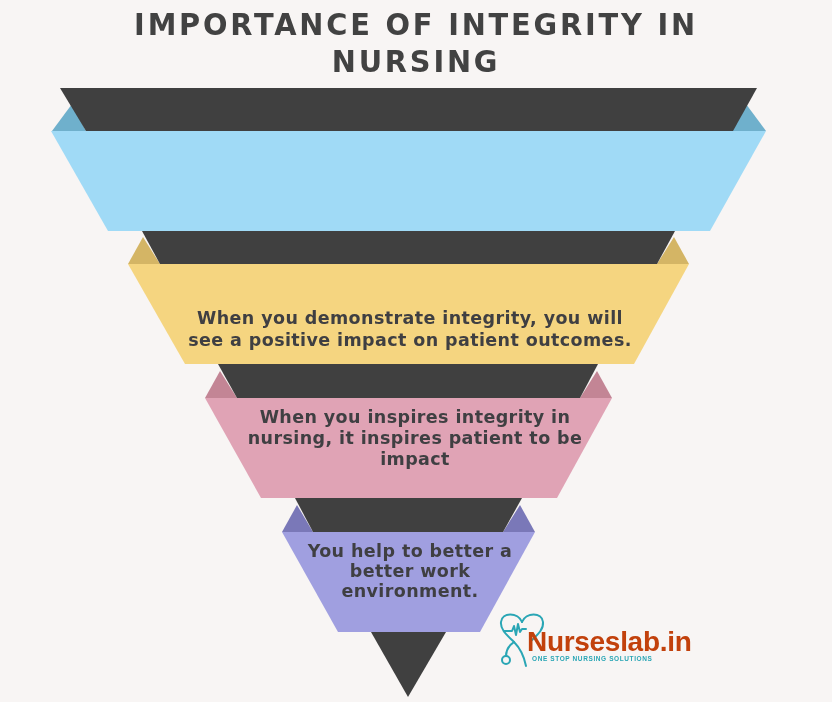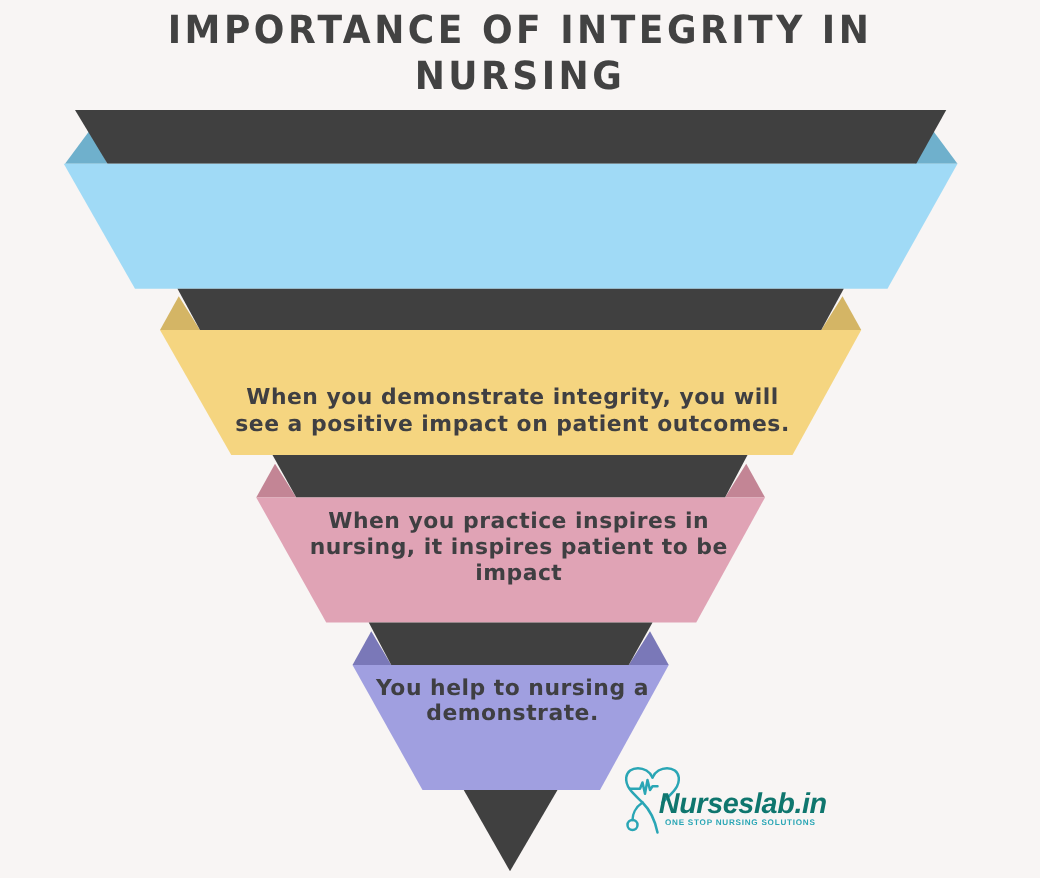--- a/index.html
+++ b/index.html
@@ -29,21 +29,21 @@
     letter-spacing: 0.4px;
   }
   .t1 { left: 100px; top: 148px; width: 620px; font-size: 18px; line-height: 23px; }
   .t2 { left: 160px; top: 287px; width: 500px; font-size: 17.5px; line-height: 22px; margin-top: 20px; }
   .t3 { left: 235px; top: 407px; width: 360px; font-size: 17.5px; line-height: 21px; }
   .t4 { left: 290px; top: 541px; width: 240px; font-size: 17.5px; line-height: 20px; }
   .logo { position: absolute; left: 496px; top: 608px; width: 170px; height: 60px; }
   .logo-name {
     position: absolute; left: 31px; top: 22px;
     font-family: "Liberation Sans", sans-serif; font-weight: bold;
-    font-size: 23px; line-height: 24px; color: #0f766e; letter-spacing: -0.3px; font-style: italic;
+    font-size: 28px; line-height: 24px; color: #c2410c; letter-spacing: -0.3px;
   }
   .logo-tag {
     position: absolute; left: 36px; top: 47px;
     font-family: "Liberation Sans", sans-serif; font-weight: bold;
     font-size: 6.5px; line-height: 8px; color: #2aa6b5; letter-spacing: 0.6px;
     white-space: nowrap;
   }
 </style>
 </head>
 <body>
@@ -88,28 +88,29 @@
 
 <div class="band-text t1">
 </div>
 
 <div class="band-text t2">
   <div>When you demonstrate integrity, you will</div>
   <div>see a positive impact on patient outcomes.</div>
 </div>
 
 <div class="band-text t3">
-  <div>When you practice inspires in</div>
+  <div>When you inspires integrity in</div>
   <div>nursing, it inspires patient to be</div>
   <div>impact</div>
 </div>
 
 <div class="band-text t4">
-  <div>You help to nursing a</div>
-  <div>demonstrate.</div>
+  <div>You help to better a</div>
+  <div>better work</div>
+  <div>environment.</div>
 </div>
 
 <div class="logo">
   <svg width="60" height="62" viewBox="0 0 60 62" style="position:absolute;left:0;top:0">
     <g fill="none" stroke="#2aa6b5" stroke-width="2" stroke-linecap="round" stroke-linejoin="round">
 
       <path d="M26,14 C22,4 6,4 5,14 C4,22 12,28 18,34 C24,40 28,48 30,58"></path>
       <path d="M26,14 C30,4 46,4 47,14 C48,22 40,28 34,34"></path>
 
       <path d="M18,34 C12,38 10,44 10,48"></path>

